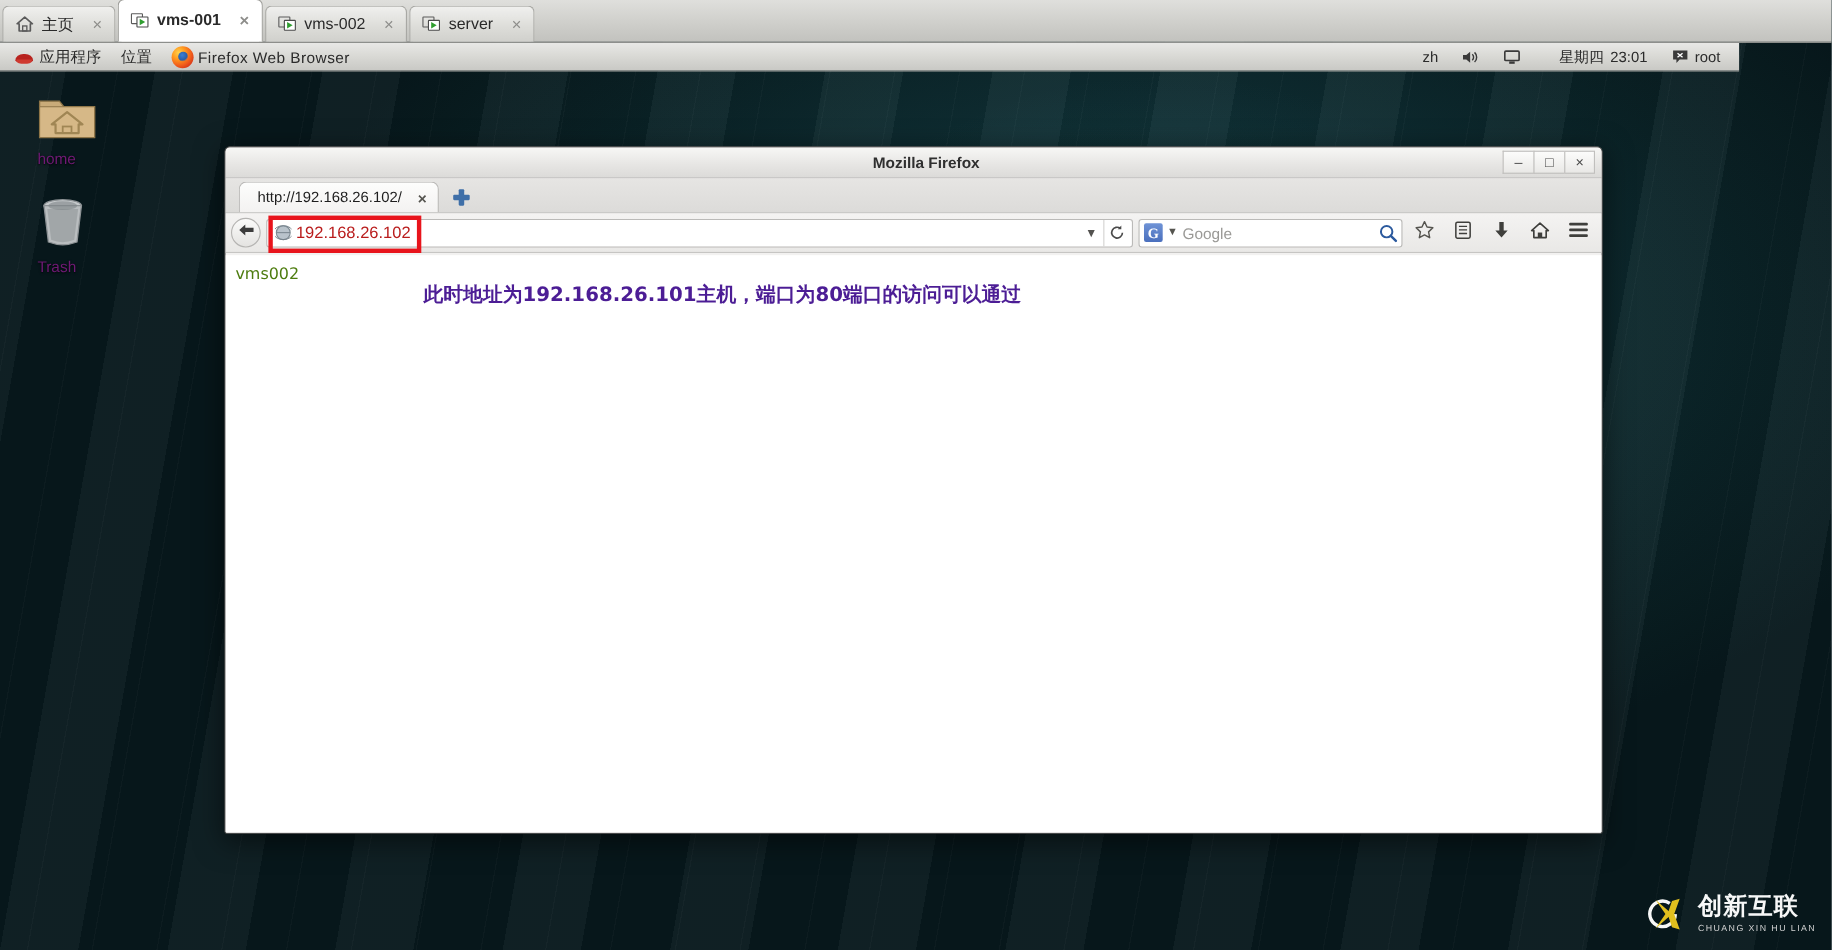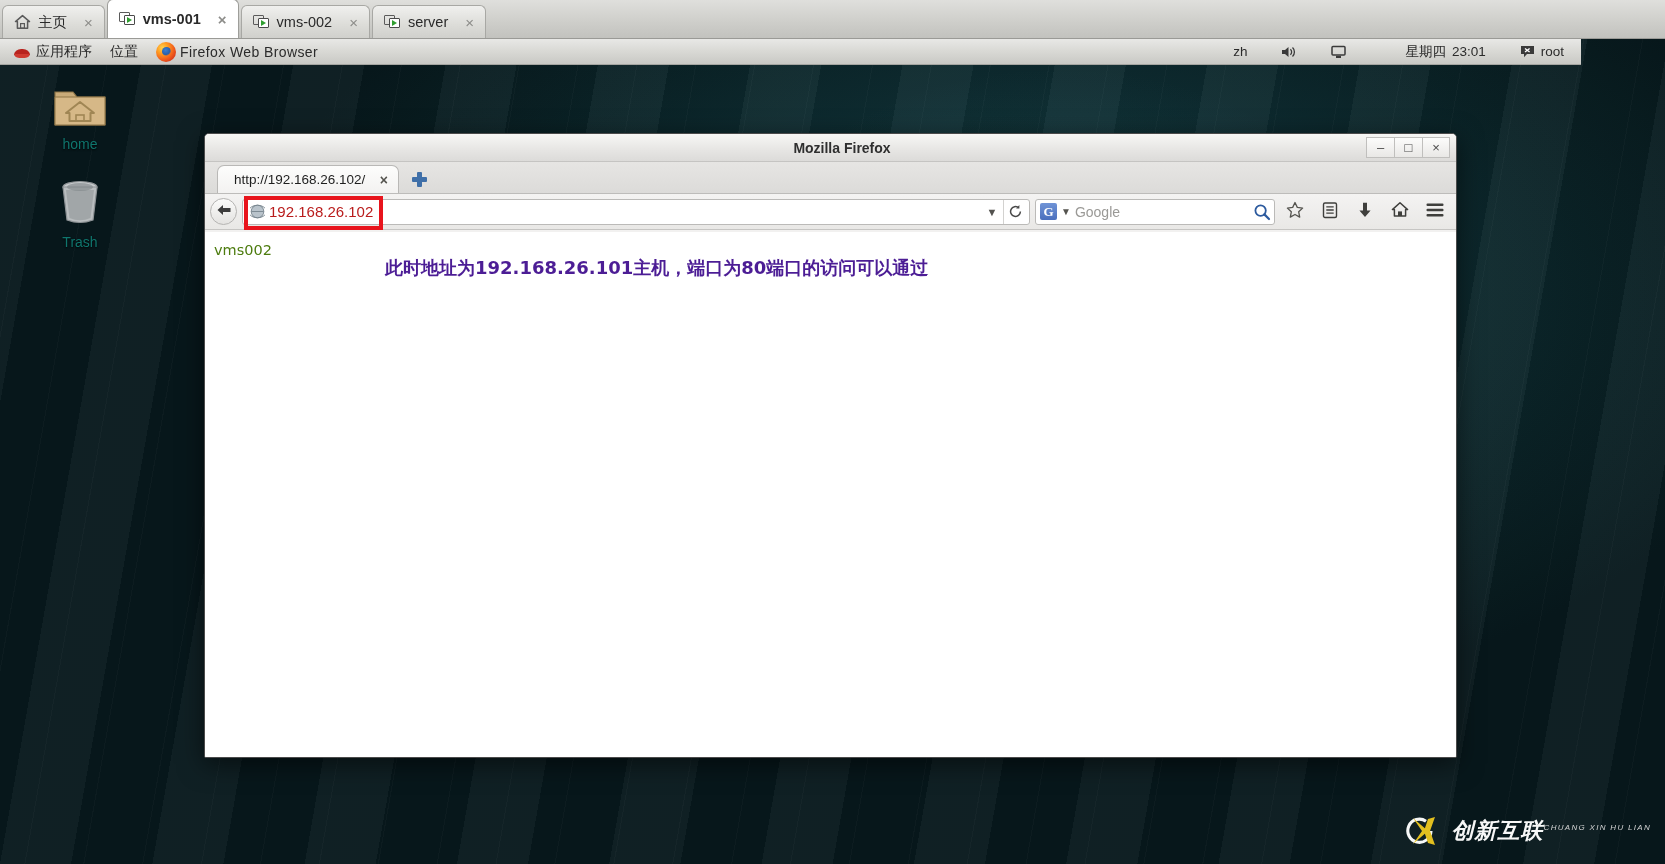--- a/index.html
+++ b/index.html
@@ -90,21 +90,21 @@
     display: flex; align-items: center;
     font-size: 14px; color: #2b2b2b;
     z-index: 39;
   }
   #panel-left { display: flex; align-items: center; gap: 0px; padding-left: 5px; }
   .panel-item {
     display: flex; align-items: center; gap: 6px;
     padding: 2px 9px; height: 22px; white-space: nowrap;
   }
   #panel-right {
-    margin-left: auto; display: flex; align-items: center; gap: 16px;
+    margin-left: auto; display: flex; align-items: center; gap: 4px;
     padding-right: 8px; font-size: 13.5px;
   }
   .rh-logo {
     width: 16px; height: 14px; position: relative;
   }
   .rh-logo .hat {
     position: absolute; left: 0; bottom: 2px; width: 16px; height: 8px;
     background: #b8231e; border-radius: 50% 50% 45% 45% / 80% 80% 30% 30%;
   }
   .rh-logo .brim {
@@ -126,22 +126,22 @@
     font-size: 14px; color: #2b2b2b; margin-left: -2px;
     letter-spacing: 0.4px;
   }
   .spk-ico { width: 16px; height: 14px; position: relative; }
   .disp-ico { width: 15px; height: 14px; position: relative; }
   .usr-ico { width: 15px; height: 13px; }
   .panel-sep { width: 9px; }
 
   
   .desk-icon {
-    position: absolute; width: 92px; text-align: center;
-    color: #0f766e; font-size: 14px;
+    position: absolute; width: 92px; text-align: left;
+    color: #701a75; font-size: 14px;
     text-shadow: 0 1px 2px rgba(0,0,0,0.9);
   }
   .desk-icon .lbl { margin-top: 5px; display: block; }
   #icon-home { left: 34px; top: 84px; }
   #icon-trash { left: 34px; top: 178px; }
   .folder-ico { width: 54px; height: 44px; margin: 0 auto; position: relative; }
   .trash-ico { width: 46px; height: 48px; margin: 0 auto; position: relative; }
 
   
   #ffwin {
@@ -290,21 +290,21 @@
     font-family: "DejaVu Sans", "Liberation Sans", sans-serif;
   }
 
   
   #watermark {
     position: absolute; right: 14px; bottom: 10px;
     display: flex; align-items: center; gap: 9px;
     z-index: 20; opacity: 0.97;
   }
   #wm-mark { width: 46px; height: 46px; position: relative; flex: 0 0 auto; }
-  #wm-text { display: flex; flex-direction: row; line-height: 1; font-style: italic; }
+  #wm-text { display: flex; flex-direction: column; line-height: 1; }
   #wm-cn {
     font-size: 22px; font-weight: bold; color: #ffffff; letter-spacing: 1px;
     font-family: "DejaVu Sans", sans-serif;
   }
   #wm-en {
     font-size: 8px; color: #d8d8d8; letter-spacing: 1.3px; margin-top: 4px;
   }
 </style>
 </head>
 <body>

